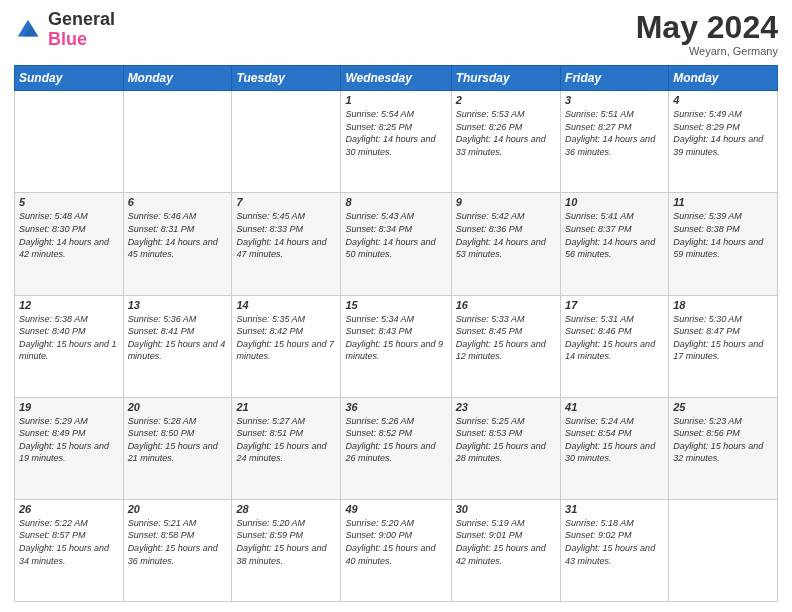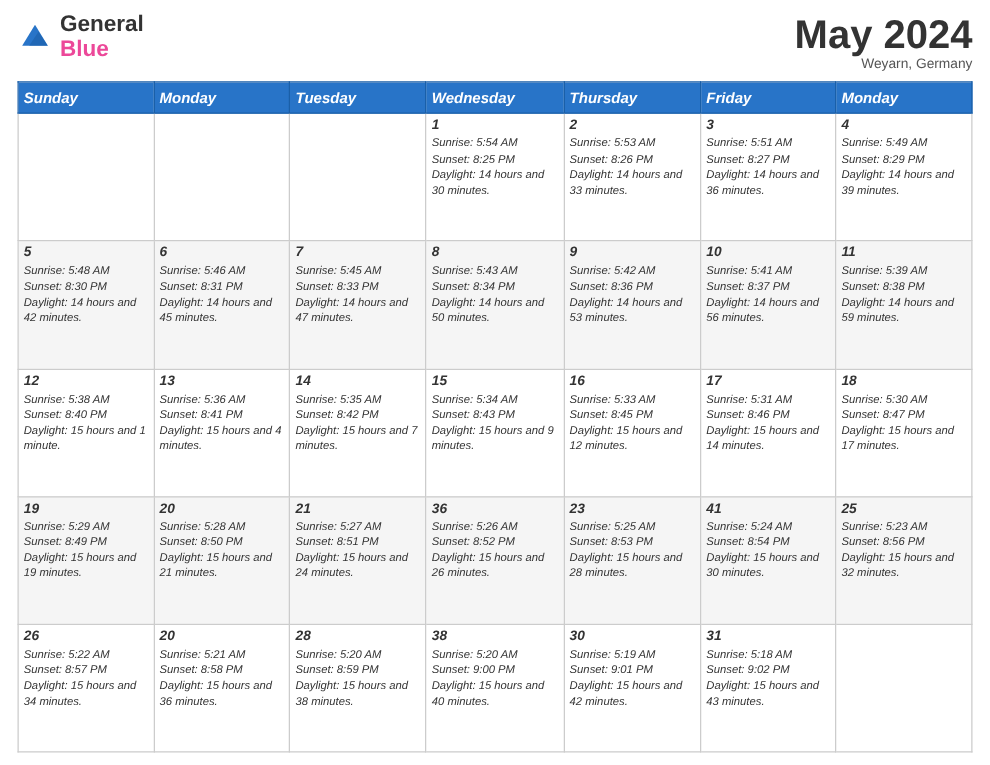--- a/index.html
+++ b/index.html
@@ -162,20 +162,20 @@
           <td><span class="day-number">21</span><span class="cell-text">Sunrise: 5:27 AM<br>Sunset: 8:51 PM<br>Daylight: 15 hours and 24 minutes.</span></td>
           <td><span class="day-number">36</span><span class="cell-text">Sunrise: 5:26 AM<br>Sunset: 8:52 PM<br>Daylight: 15 hours and 26 minutes.</span></td>
           <td><span class="day-number">23</span><span class="cell-text">Sunrise: 5:25 AM<br>Sunset: 8:53 PM<br>Daylight: 15 hours and 28 minutes.</span></td>
           <td><span class="day-number">41</span><span class="cell-text">Sunrise: 5:24 AM<br>Sunset: 8:54 PM<br>Daylight: 15 hours and 30 minutes.</span></td>
           <td><span class="day-number">25</span><span class="cell-text">Sunrise: 5:23 AM<br>Sunset: 8:56 PM<br>Daylight: 15 hours and 32 minutes.</span></td>
         </tr>
         <tr>
           <td><span class="day-number">26</span><span class="cell-text">Sunrise: 5:22 AM<br>Sunset: 8:57 PM<br>Daylight: 15 hours and 34 minutes.</span></td>
           <td><span class="day-number">20</span><span class="cell-text">Sunrise: 5:21 AM<br>Sunset: 8:58 PM<br>Daylight: 15 hours and 36 minutes.</span></td>
           <td><span class="day-number">28</span><span class="cell-text">Sunrise: 5:20 AM<br>Sunset: 8:59 PM<br>Daylight: 15 hours and 38 minutes.</span></td>
-          <td><span class="day-number">38</span><span class="cell-text">Sunrise: 5:20 AM<br>Sunset: 9:00 PM<br>Daylight: 15 hours and 40 minutes.</span></td>
+          <td><span class="day-number">49</span><span class="cell-text">Sunrise: 5:20 AM<br>Sunset: 9:00 PM<br>Daylight: 15 hours and 40 minutes.</span></td>
           <td><span class="day-number">30</span><span class="cell-text">Sunrise: 5:19 AM<br>Sunset: 9:01 PM<br>Daylight: 15 hours and 42 minutes.</span></td>
           <td><span class="day-number">31</span><span class="cell-text">Sunrise: 5:18 AM<br>Sunset: 9:02 PM<br>Daylight: 15 hours and 43 minutes.</span></td>
           <td class="empty-cell"></td>
         </tr>
       </tbody>
   </table>
 </div>
 
 </body></html>

